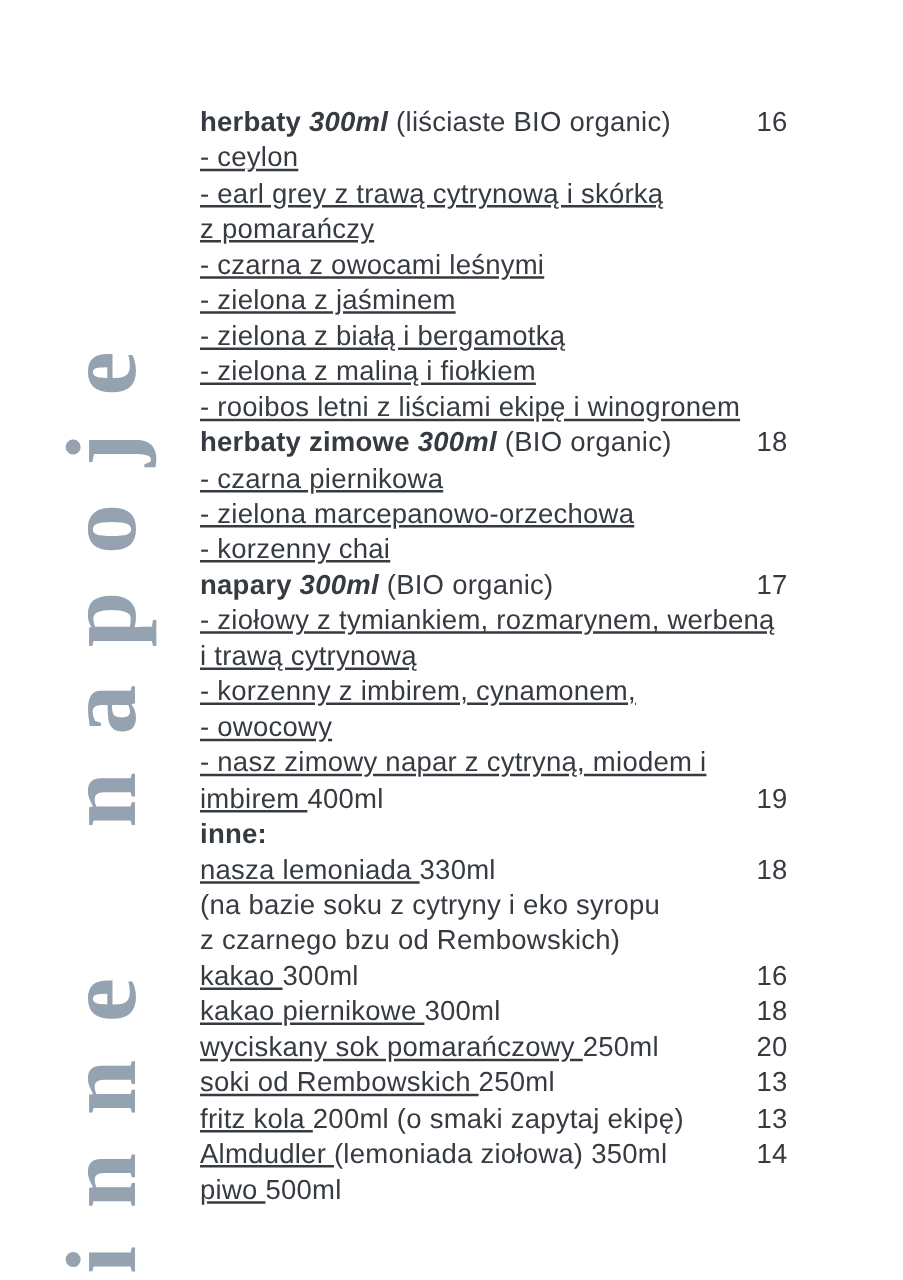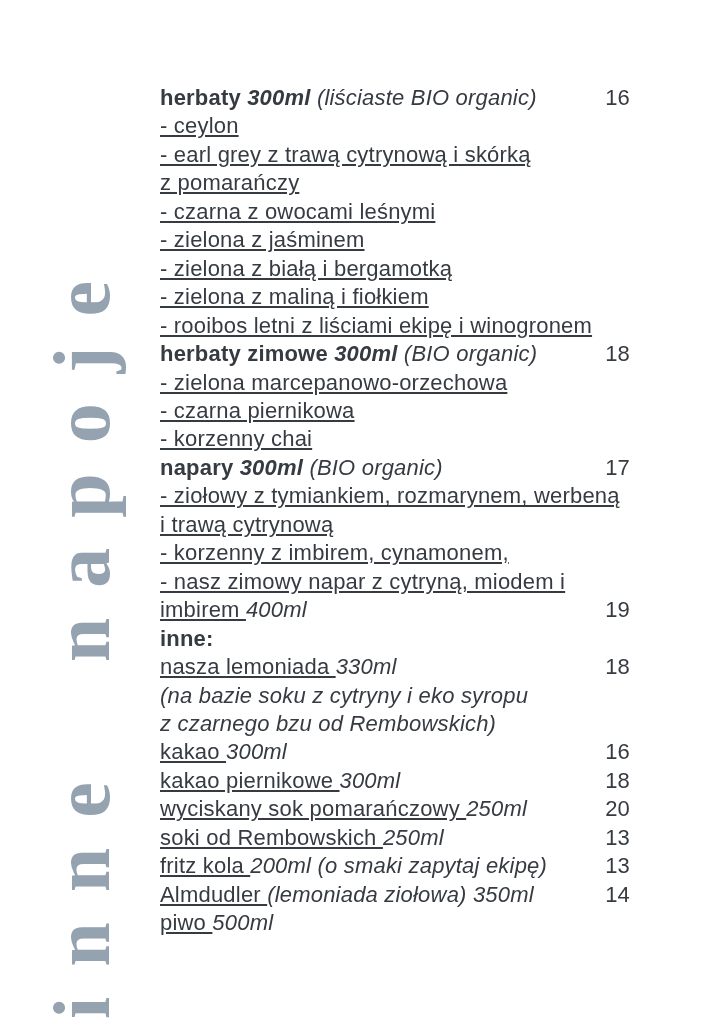--- a/index.html
+++ b/index.html
@@ -47,46 +47,47 @@
     white-space: nowrap;
     letter-spacing: 0.2px;
   }
   .line .price {
     position: absolute;
     right: 15px;
     top: 0;
   }
   .seg-r  { font-weight: normal; font-style: normal; text-decoration: underline; }
   .seg-b  { font-weight: bold;   font-style: normal; }
-  .seg-i  { font-weight: normal; font-style: italic; }
+  .seg-i  { font-weight: normal; }
   .seg-bi { font-weight: bold;   font-style: italic; }
 </style>
 </head>
 <body>
 
 <div class="page">
   <div class="vertical-title">inne napoje</div>
   <div class="menu">
       <div class="line"><span><span class="seg-b">herbaty </span><span class="seg-bi">300ml </span><span class="seg-i">(liściaste BIO organic)</span></span><span class="price">16</span></div>
       <div class="line"><span><span class="seg-r">- ceylon</span></span></div>
       <div class="line"><span><span class="seg-r">- earl grey z trawą cytrynową i skórką</span></span></div>
       <div class="line"><span><span class="seg-r">z pomarańczy</span></span></div>
       <div class="line"><span><span class="seg-r">- czarna z owocami leśnymi</span></span></div>
       <div class="line"><span><span class="seg-r">- zielona z jaśminem</span></span></div>
       <div class="line"><span><span class="seg-r">- zielona z białą i bergamotką</span></span></div>
       <div class="line"><span><span class="seg-r">- zielona z maliną i fiołkiem</span></span></div>
       <div class="line"><span><span class="seg-r">- rooibos letni z liściami ekipę i winogronem</span></span></div>
       <div class="line"><span><span class="seg-b">herbaty zimowe </span><span class="seg-bi">300ml </span><span class="seg-i">(BIO organic)</span></span><span class="price">18</span></div>
+      <div class="line"><span><span class="seg-r">- czarna piernikowa</span></span></div>
       <div class="line"><span><span class="seg-r">- zielona marcepanowo-orzechowa</span></span></div>
-      <div class="line"><span><span class="seg-r">- czarna piernikowa</span></span></div>
       <div class="line"><span><span class="seg-r">- korzenny chai</span></span></div>
       <div class="line"><span><span class="seg-b">napary </span><span class="seg-bi">300ml </span><span class="seg-i">(BIO organic)</span></span><span class="price">17</span></div>
       <div class="line"><span><span class="seg-r">- ziołowy z tymiankiem, rozmarynem, werbeną</span></span></div>
       <div class="line"><span><span class="seg-r">i trawą cytrynową</span></span></div>
       <div class="line"><span><span class="seg-r">- korzenny z imbirem, cynamonem,</span></span></div>
+      <div class="line"><span><span class="seg-r">- owocowy</span></span></div>
       <div class="line"><span><span class="seg-r">- nasz zimowy napar z cytryną, miodem i</span></span></div>
       <div class="line"><span><span class="seg-r">imbirem </span><span class="seg-i">400ml</span></span><span class="price">19</span></div>
       <div class="line"><span><span class="seg-b">inne:</span></span></div>
       <div class="line"><span><span class="seg-r">nasza lemoniada </span><span class="seg-i">330ml</span></span><span class="price">18</span></div>
       <div class="line"><span><span class="seg-i">(na bazie soku z cytryny i eko syropu</span></span></div>
       <div class="line"><span><span class="seg-i">z czarnego bzu od Rembowskich)</span></span></div>
       <div class="line"><span><span class="seg-r">kakao </span><span class="seg-i">300ml</span></span><span class="price">16</span></div>
       <div class="line"><span><span class="seg-r">kakao piernikowe </span><span class="seg-i">300ml</span></span><span class="price">18</span></div>
       <div class="line"><span><span class="seg-r">wyciskany sok pomarańczowy </span><span class="seg-i">250ml</span></span><span class="price">20</span></div>
       <div class="line"><span><span class="seg-r">soki od Rembowskich </span><span class="seg-i">250ml</span></span><span class="price">13</span></div>

